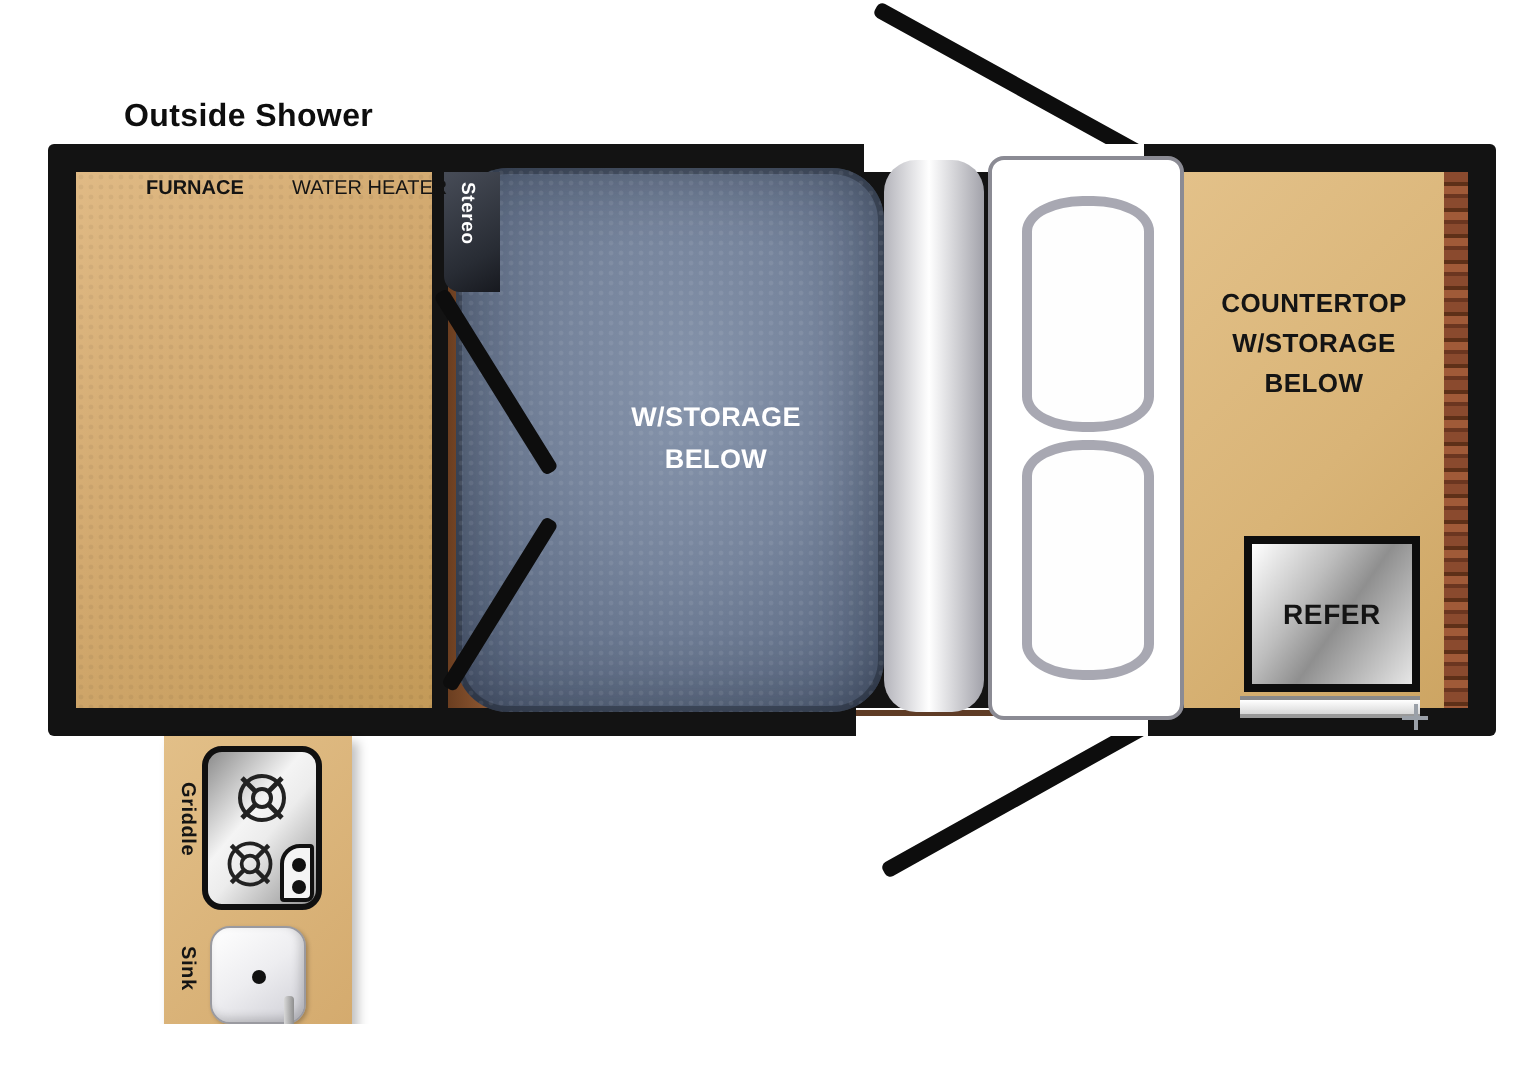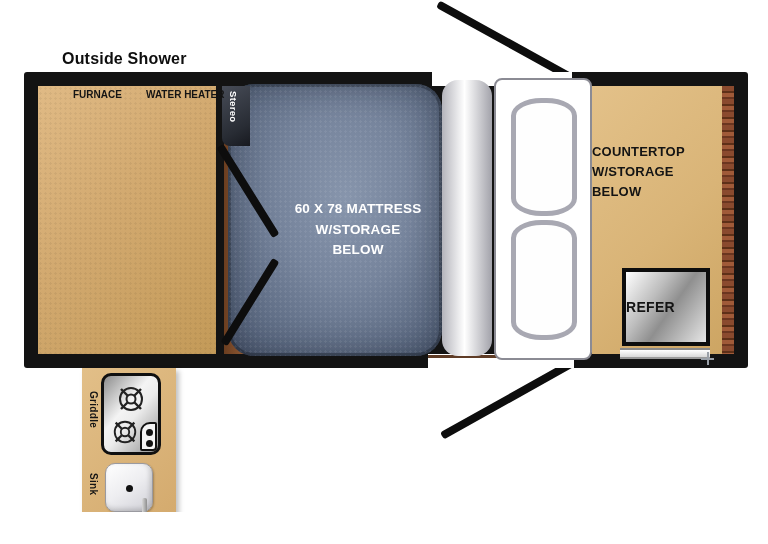--- a/index.html
+++ b/index.html
@@ -12,21 +12,21 @@
   .plan{position:absolute;left:24px;top:72px;width:724px;height:296px;background:#131313;border-radius:3px;}
 
   
   .storage{position:absolute;left:14px;top:14px;width:178px;height:268px;
            background:linear-gradient(135deg,#e0ba85 0%,#d2a96f 45%,#c39a58 100%);
            background-color:#d4ab72;}
   .storage::after{content:"";position:absolute;inset:0;
            background-image:radial-gradient(rgba(0,0,0,0.05) 1px,transparent 1.4px);
            background-size:5px 5px;}
   .lbl-furnace{position:absolute;left:18px;top:3px;font-size:10px;font-weight:bold;color:#141414;}
-  .lbl-waterheater{position:absolute;left:84px;top:3px;font-size:10px;font-weight:bold;color:#141414;text-align:center;}
+  .lbl-waterheater{position:absolute;left:84px;top:3px;font-size:10px;font-weight:normal;color:#141414;text-align:center;}
   .lbl-storage{position:absolute;left:0;top:126px;width:100%;text-align:center;
            font-size:15px;font-weight:bold;color:#141414;letter-spacing:0.5px;z-index:2;}
 
   
   .canvas-strip{position:absolute;left:200px;top:14px;width:30px;height:268px;
            background:linear-gradient(90deg,#6b3e20,#8a5530 60%,#6b3e20);}
 
   
   .mattress{position:absolute;left:204px;top:12px;width:214px;height:272px;border-radius:26px;
            background:radial-gradient(ellipse at 55% 42%,#8795ac 0%,#76849c 40%,#5b6981 78%,#4c5870 100%);
@@ -66,31 +66,31 @@
   .bed-sheet{position:absolute;left:470px;top:6px;width:98px;height:282px;box-sizing:border-box;z-index:2;
            background:#ffffff;border:2px solid #8b8b94;border-radius:8px;}
   .pillow{position:absolute;left:15px;width:66px;box-sizing:border-box;background:#fefefe;
            border:5px solid #a8a8b2;border-radius:46% 46% 46% 46% / 15% 15% 15% 15%;}
   .pillow.p1{top:18px;height:118px;}
   .pillow.p2{top:140px;height:120px;}
 
   
   .countertop{position:absolute;left:568px;top:14px;width:130px;height:268px;
            background:linear-gradient(135deg,#e3c189 0%,#d9b477 55%,#cda563 100%);}
-  .countertop-text{position:absolute;left:0;top:56px;width:100%;
+  .countertop-text{position:absolute;left:0;top:56px;width:100%;text-align:center;
            font-size:13px;font-weight:bold;color:#141414;line-height:1.55;letter-spacing:0.2px;}
   .wood-grain{position:absolute;left:698px;top:14px;width:12px;height:268px;
            background:repeating-linear-gradient(180deg,
              #8a4a2e 0px,#8a4a2e 5px,#5e3018 5px,#5e3018 7px,
              #a05a38 7px,#a05a38 11px,#6b3620 11px,#6b3620 13px);}
 
   .refer{position:absolute;left:598px;top:196px;width:88px;height:78px;box-sizing:border-box;z-index:3;
            border:4px solid #0d0d0d;
            background:linear-gradient(125deg,#ffffff 0%,#bdbdbd 35%,#8f8f8f 55%,#e6e6e6 100%);
-           display:flex;align-items:center;justify-content:flex-start;
+           display:flex;align-items:center;justify-content:center;
            font-size:14px;font-weight:bold;color:#141414;letter-spacing:0.3px;}
   .refer-base{position:absolute;left:596px;top:276px;width:90px;height:11px;box-sizing:border-box;z-index:3;
            background:linear-gradient(#ffffff,#d8d8d8);border-top:2px solid #8a8a8a;border-bottom:2px solid #9a9a9a;}
 
   .crosshair{position:absolute;left:677px;top:280px;width:13px;height:13px;z-index:4;}
   .crosshair::before{content:"";position:absolute;left:0;top:5.5px;width:13px;height:2px;background:#9aa0a8;}
   .crosshair::after{content:"";position:absolute;left:5.5px;top:0;width:2px;height:13px;background:#9aa0a8;}
 
   
   .door-line{position:absolute;height:8px;background:#0d0d0d;border-radius:3px;transform-origin:0 50%;}
@@ -153,21 +153,20 @@
     <div class="stereo-patch"></div>
     <div class="stereo-label">
         <span>Stereo</span>
       </div>
 
     <div class="wedge l1"></div>
     <div class="wedge l2"></div>
 
 
     <div class="mattress-text">
-      <div>60 X 78 MATTRESS</div>
       <div>W/STORAGE</div>
       <div>BELOW</div>
     </div>
 
     <div class="gap-top"></div>
     <div class="gap-bottom"></div>
     <div class="bed-underline"></div>
 
     <div class="bolster"></div>
     <div class="bed-sheet">

